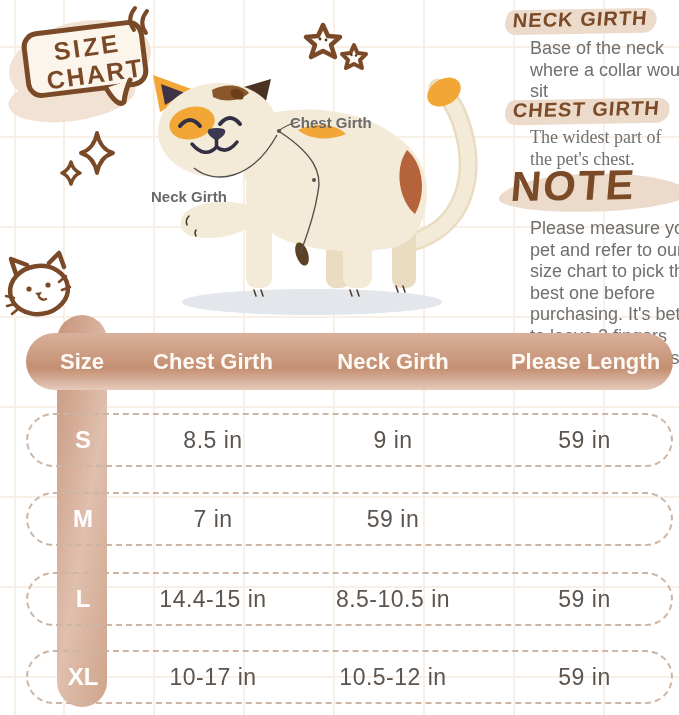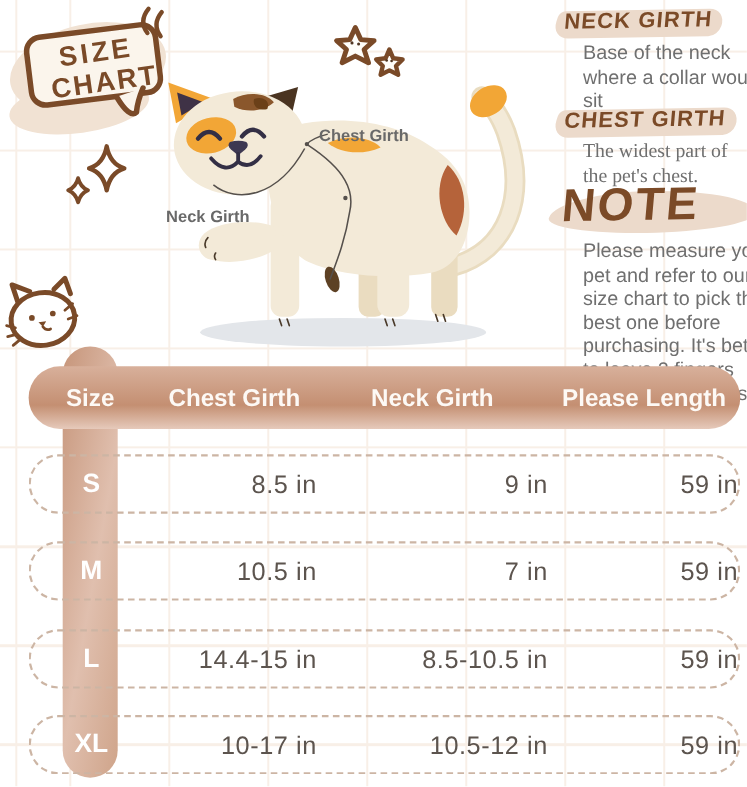--- a/index.html
+++ b/index.html
@@ -41,21 +41,21 @@
     background:linear-gradient(180deg,#d8b09b 0%,#c48f72 62%,#e6cabb 100%);
     display:grid;grid-template-columns:112px 150px 210px 1fr;align-items:center;z-index:2;
   }
   .tbl-header .cell{color:#fdf9f5;font-size:22px;font-weight:600;text-align:center;}
   .tbl-row{
     position:absolute;left:26px;width:647px;height:54px;border-radius:27px;
     border:2px dashed #ccb5a4;box-sizing:border-box;background:transparent;
     display:grid;grid-template-columns:110px 150px 210px 1fr;align-items:center;z-index:2;
   }
   .tbl-row .size-cell{color:#fff;font-size:24px;font-weight:700;text-align:center;}
-  .tbl-row .val{color:#5c544e;font-size:23px;text-align:right;letter-spacing:.5px;}
+  .tbl-row .val{color:#5c544e;font-size:23px;text-align:center;letter-spacing:.5px;}
 </style>
 </head>
 <body>
 
 <div class="canvas">
 
   <svg class="abs" style="left:2px;top:2px;" width="170" height="140" viewBox="0 0 170 140">
     <ellipse cx="78" cy="60" rx="72" ry="40" fill="#f1e2d3" transform="rotate(-12 78 60)"></ellipse>
     <ellipse cx="70" cy="95" rx="64" ry="24" fill="#f1e2d3" transform="rotate(-8 70 95)"></ellipse>
     <rect x="24" y="26" width="118" height="62" rx="13" fill="#fbf5ec" stroke="#7a4a28" stroke-width="5" transform="rotate(-7 83 57)"></rect>
@@ -158,21 +158,20 @@
 
   <div class="tbl-row" style="top:413px;">
     <div class="size-cell">S</div>
     <div class="val">8.5 in</div>
     <div class="val">9 in</div>
     <div class="val">59 in</div>
   </div>
 
   <div class="tbl-row" style="top:492px;">
     <div class="size-cell">M</div>
-    <div class="val">10.5 in</div>
     <div class="val">7 in</div>
     <div class="val">59 in</div>
   </div>
 
   <div class="tbl-row" style="top:572px;">
     <div class="size-cell">L</div>
     <div class="val">14.4-15 in</div>
     <div class="val">8.5-10.5 in</div>
     <div class="val">59 in</div>
   </div>

